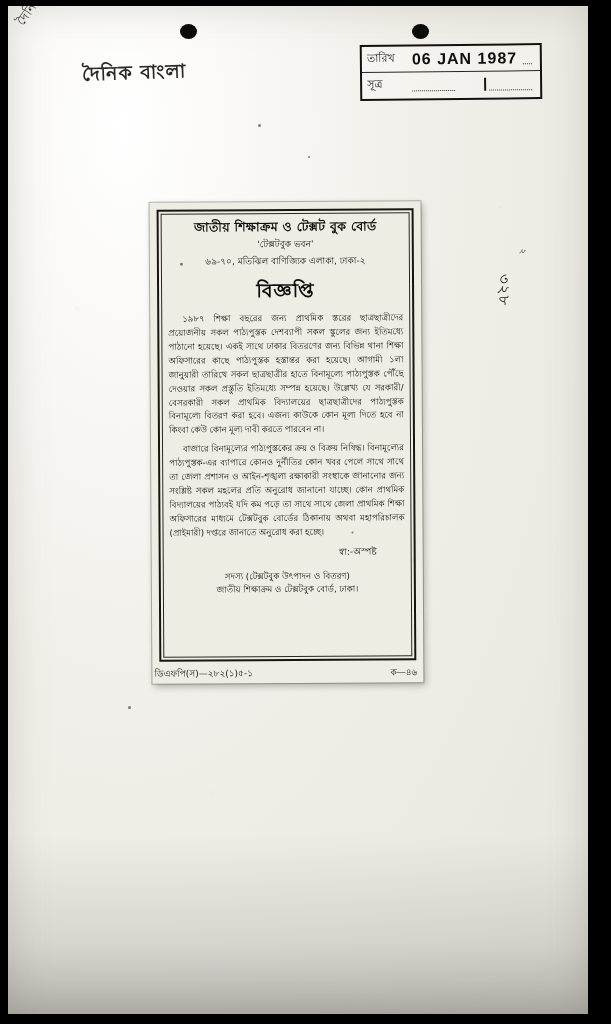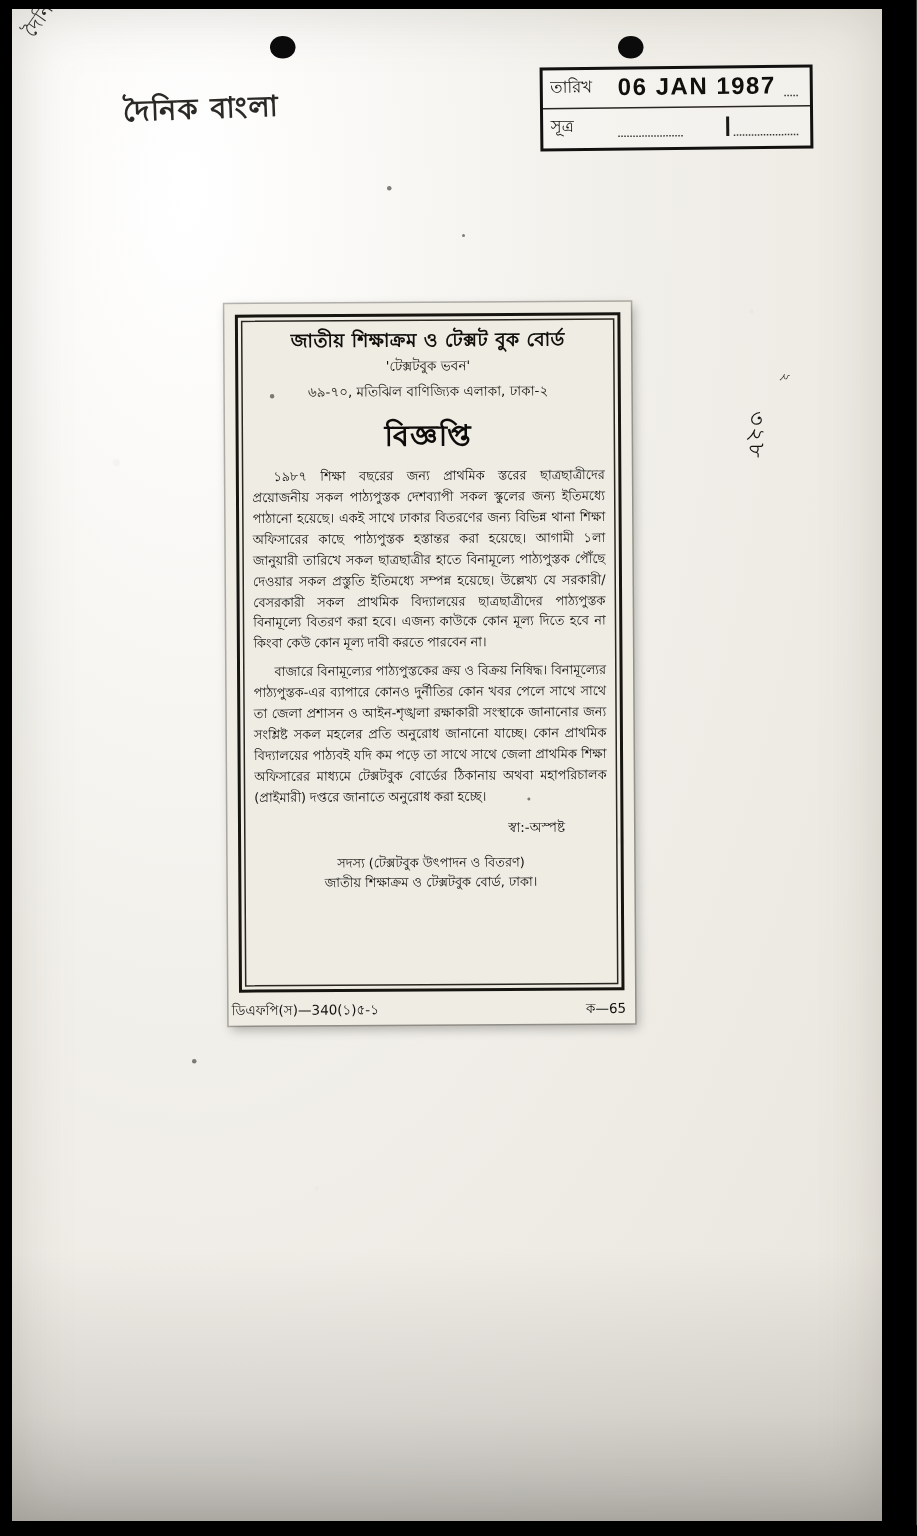--- a/index.html
+++ b/index.html
@@ -306,22 +306,22 @@
       <p class="body-text">বাজারে বিনামূল্যের পাঠ্যপুস্তকের ক্রয় ও বিক্রয় নিষিদ্ধ। বিনামূল্যের পাঠ্যপুস্তক-এর ব্যাপারে কোনও দুর্নীতির কোন খবর পেলে সাথে সাথে তা জেলা প্রশাসন ও আইন-শৃঙ্খলা রক্ষাকারী সংস্থাকে জানানোর জন্য সংশ্লিষ্ট সকল মহলের প্রতি অনুরোধ জানানো যাচ্ছে। কোন প্রাথমিক বিদ্যালয়ের পাঠ্যবই যদি কম পড়ে তা সাথে সাথে জেলা প্রাথমিক শিক্ষা অফিসারের মাধ্যমে টেক্সটবুক বোর্ডের ঠিকানায় অথবা মহাপরিচালক (প্রাইমারী) দপ্তরে জানাতে অনুরোধ করা হচ্ছে।</p>
 
       <div class="sig-name">স্বা:-অস্পষ্ট</div>
       <div class="sig-block">
         <div>সদস্য (টেক্সটবুক উৎপাদন ও বিতরণ)</div>
         <div>জাতীয় শিক্ষাক্রম ও টেক্সটবুক বোর্ড, ঢাকা।</div>
       </div>
     </div>
 
     <div class="clip-footer">
-      <span>ডিএফপি(স)—340(১)৫-১</span>
-      <span>ক—65</span>
+      <span>ডিএফপি(স)—২৮২(১)৫-১</span>
+      <span>ক—৪৬</span>
     </div>
 
     <span class="ink-speck" style="left:30px; top:60px; width:3px; height:3px;"></span>
     <span class="ink-speck" style="left:200px; top:330px; width:2px; height:2px;"></span>
   </div>
 
   <span class="ink-speck" style="left:250px; top:118px; width:3px; height:3px;"></span>
   <span class="ink-speck" style="left:300px; top:150px; width:2px; height:2px;"></span>
   <span class="ink-speck" style="left:120px; top:700px; width:3px; height:3px;"></span>
 

